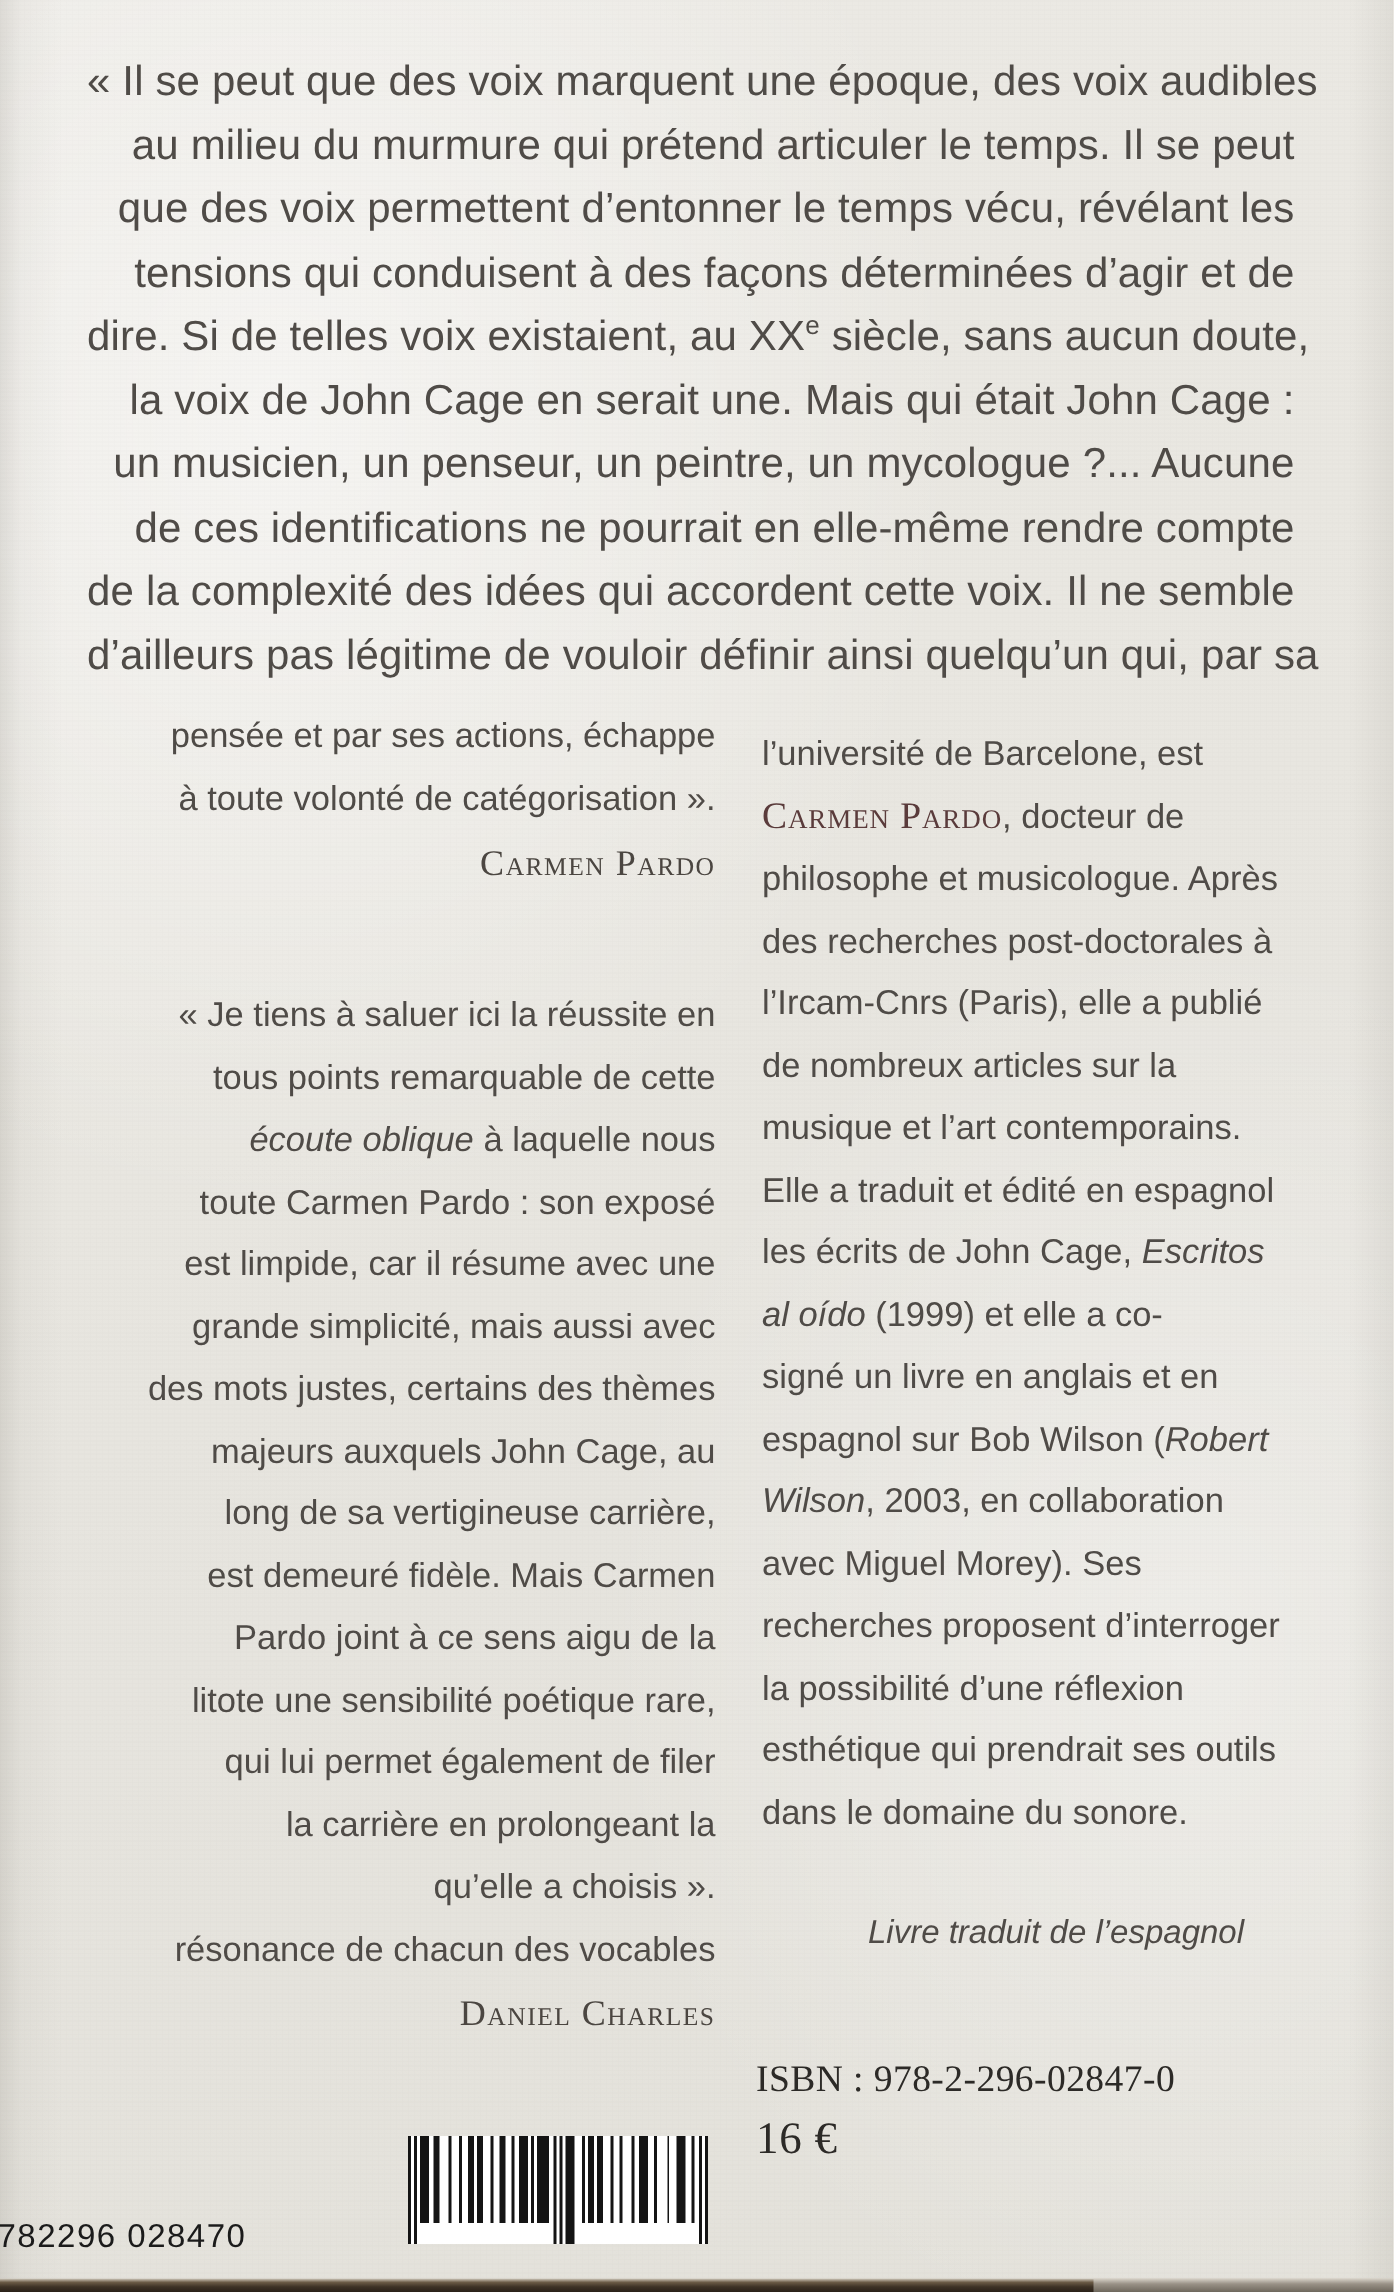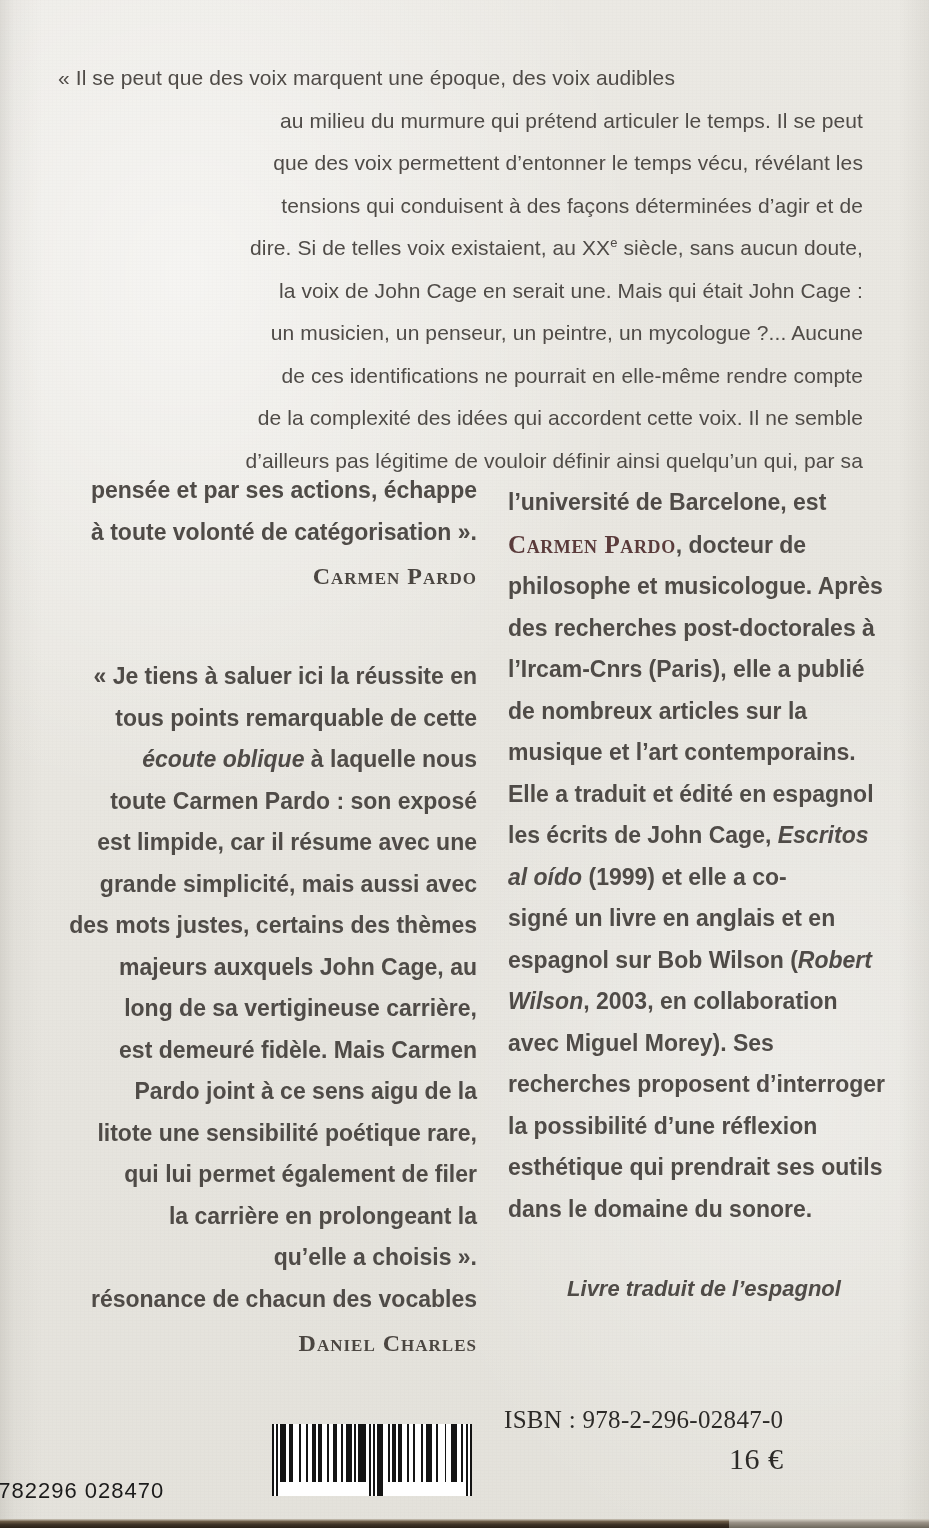--- a/index.html
+++ b/index.html
@@ -66,40 +66,38 @@
   .ink {
     color: #4a4743;
   }
 
   
   #main-quote {
     position: absolute;
     left: 58px;
     top: 33px;
     width: 805px;
-    font-size: 21px;
+    font-size: 28px;
     line-height: 42.5px;
     letter-spacing: 0.1px;
     text-align: right;
     color: #4f4b47;
     font-weight: 400;
-    margin-top: 24px;
   }
   #main-quote .ln { display: block; white-space: nowrap; }
   #main-quote .ln.first { text-align: left; }
   #main-quote sup { font-size: 0.62em; vertical-align: super; line-height: 0; }
 
   
   #cols {
     position: absolute;
     left: 0;
     top: 470px;
     width: 929px;
     height: 900px;
-    font-weight: bold;
   }
 
   
   #col-left {
     position: absolute;
     left: 62px;
     top: 0;
     width: 415px;
     text-align: right;
     font-size: 23px;
@@ -179,26 +177,26 @@
     font-size: 22px;
     letter-spacing: 1px;
     color: #1b1b1b;
     white-space: nowrap;
   }
 
   
   #isbn-block {
     position: absolute;
     left: 504px;
-    top: 1406px;
+    top: 1373px;
     font-family: "Liberation Serif", serif;
     color: #2c2a27;
   }
   #isbn-line { display: block; font-size: 25px; letter-spacing: 0.3px; white-space: nowrap; }
-  #price-line { display: block; font-size: 30px; margin-top: 8px; letter-spacing: 0.5px; white-space: nowrap; text-align: right; }
+  #price-line { display: block; font-size: 30px; margin-top: 8px; letter-spacing: 0.5px; white-space: nowrap; }
 </style>
 </head>
 <body>
 
 <div id="page">
 
   <div id="grain"></div>
   <div id="edge-shade"></div>
 
   <div id="main-quote" class="ink">

